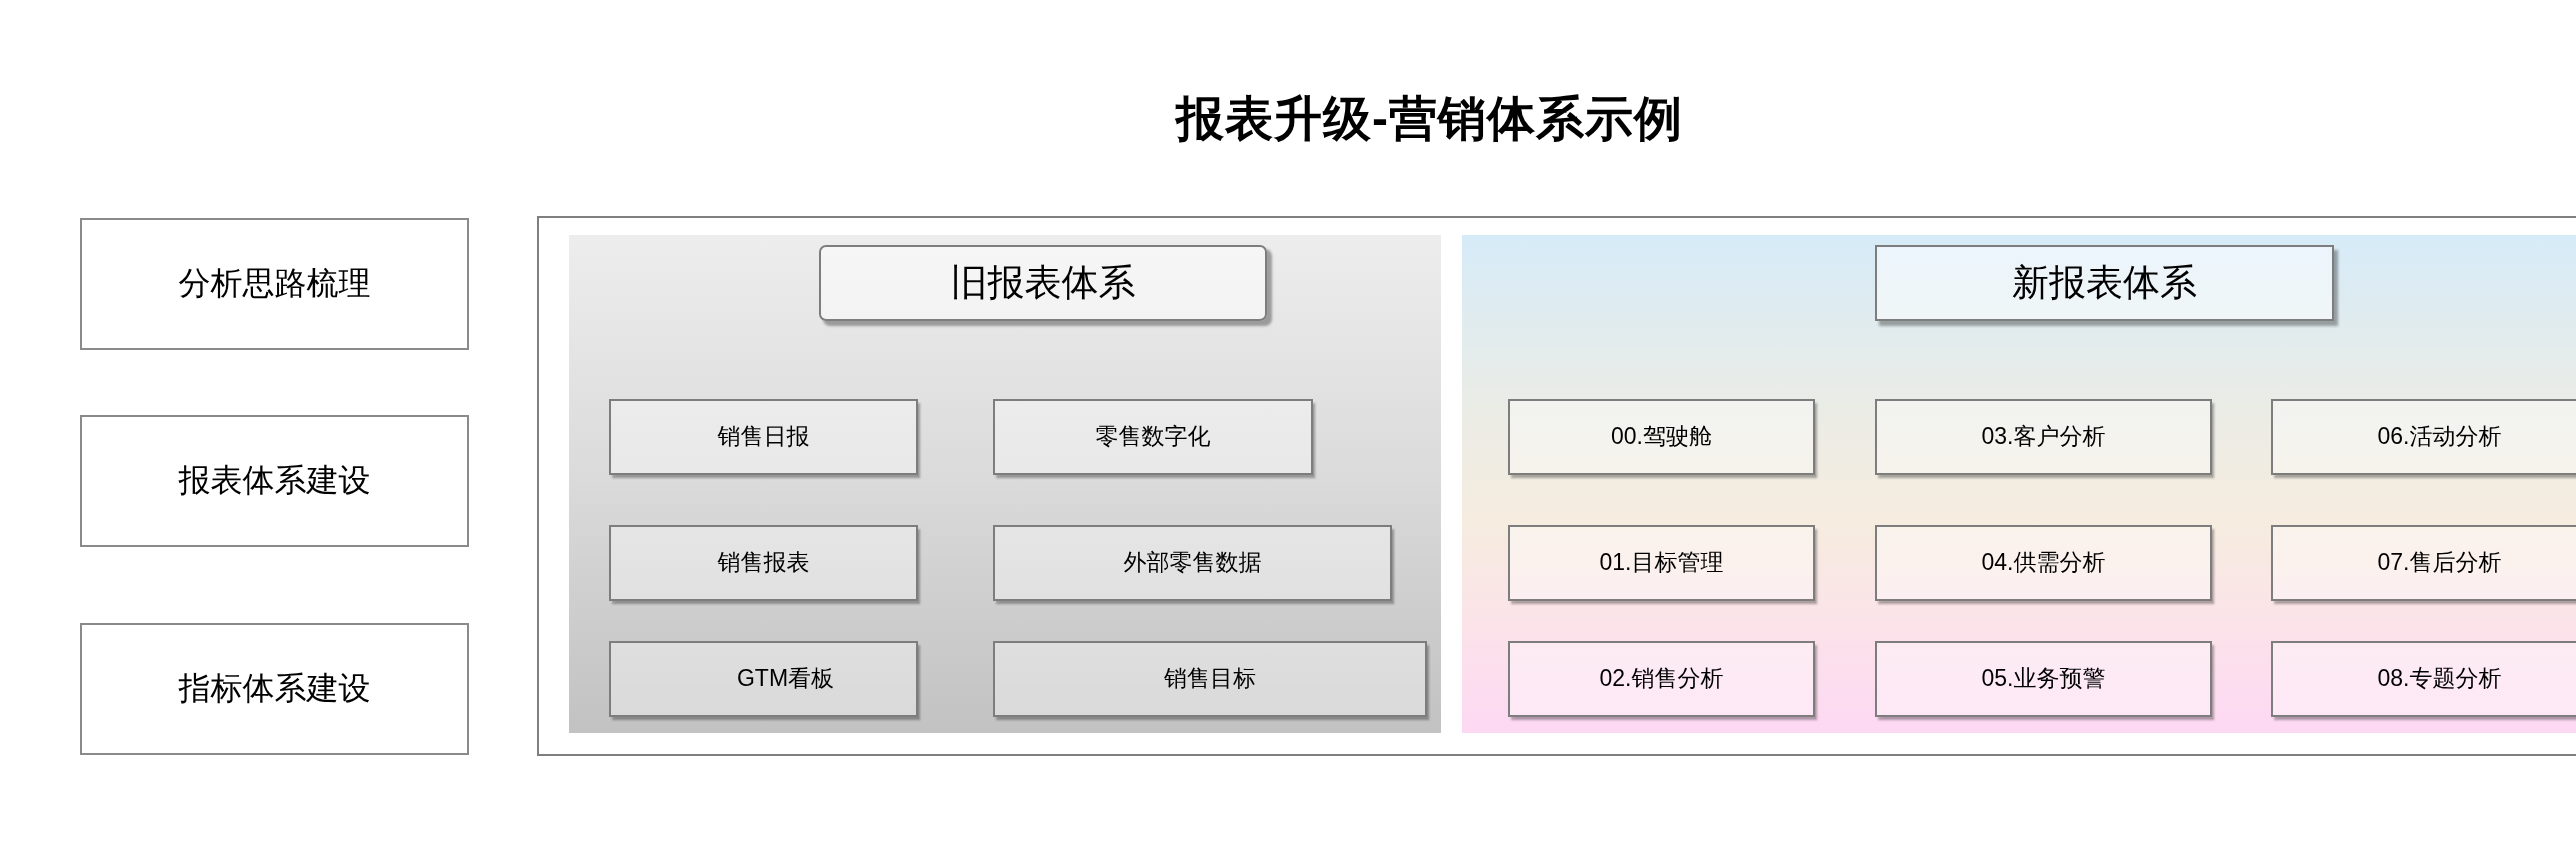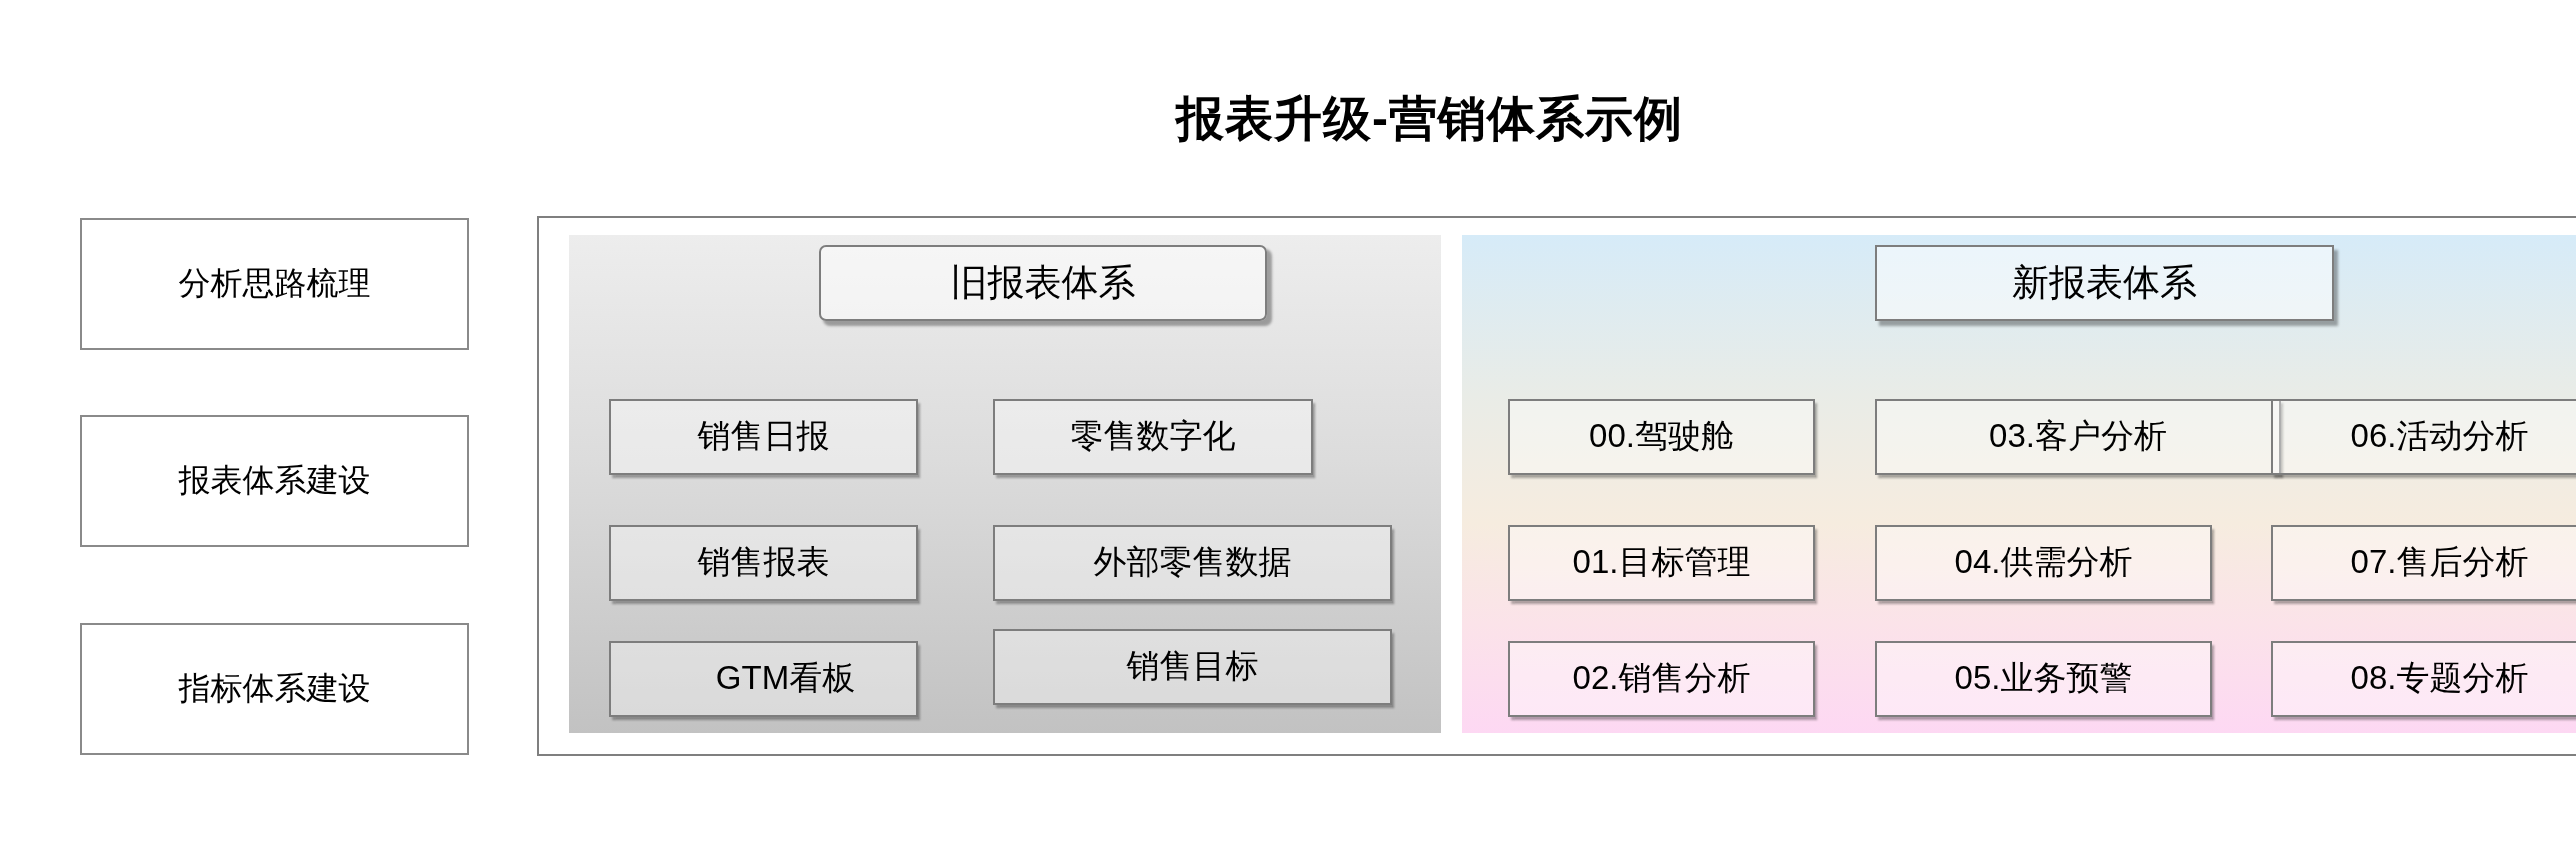--- a/index.html
+++ b/index.html
@@ -73,21 +73,21 @@
   }
   .gbox {
     position: absolute;
     height: 76px;
     border: 2.1px solid #7d7d7d;
     background: rgba(255, 255, 255, 0.38);
     box-shadow: 3.1px 3.6px 2.1px rgba(0, 0, 0, 0.3);
     display: flex;
     align-items: center;
     justify-content: center;
-    font-size: 33px;
+    font-size: 23px;
     white-space: nowrap;
   }
 </style>
 </head>
 <body>
 
 <div class="canvas">
 
   <div class="title">报表升级-营销体系示例</div>
 
@@ -115,34 +115,34 @@
       </div>
       <div class="gbox" style="left:424px; top:290px; width:399px;">
         <span>外部零售数据</span>
       </div>
       <div class="gbox" style="left:40px;  top:290px; width:309px;">
         <span>销售报表</span>
       </div>
       <div class="gbox" style="left:40px;  top:406px; width:309px;padding-left:44px;">
         <span>GTM看板</span>
       </div>
-      <div class="gbox" style="left:424px; top:394px; width:399px;">
+      <div class="gbox" style="left:424px; top:406px; width:434px;">
         <span>销售目标</span>
       </div>
     </div>
 
     <div class="panel panel-new">
       <div class="panel-header" style="left:413px; width:459px;">
         <span>新报表体系</span>
       </div>
 
       <div class="gbox" style="left:46px;   top:164px; width:307px;">
         <span>00.驾驶舱</span>
       </div>
-      <div class="gbox" style="left:413px;  top:164px; width:406px;">
+      <div class="gbox" style="left:413px;  top:164px; width:337px;">
         <span>03.客户分析</span>
       </div>
       <div class="gbox" style="left:809px; top:164px; width:337px;">
         <span>06.活动分析</span>
       </div>
 
       <div class="gbox" style="left:46px;   top:290px; width:307px;">
         <span>01.目标管理</span>
       </div>
       <div class="gbox" style="left:413px;  top:290px; width:337px;">

